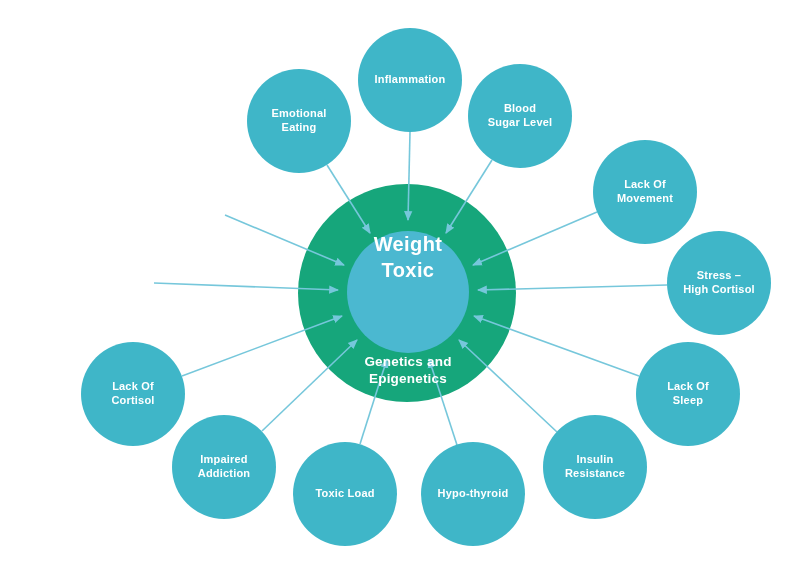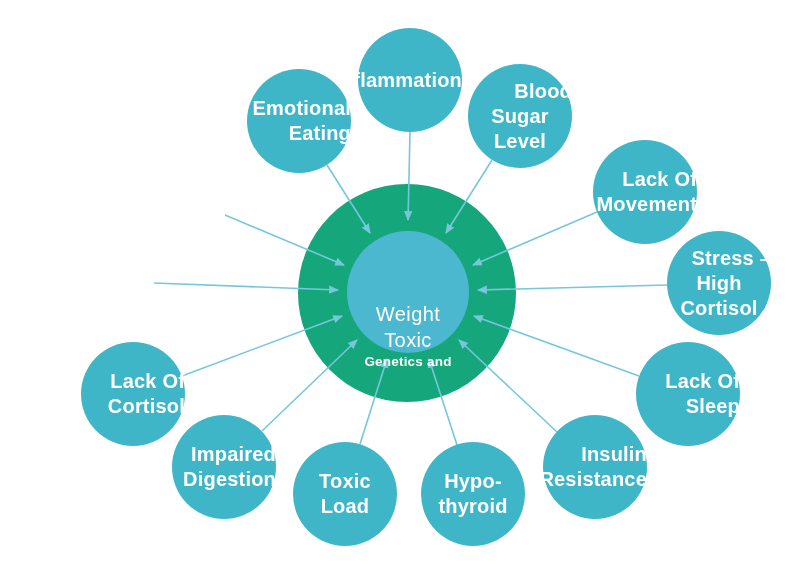--- a/index.html
+++ b/index.html
@@ -45,24 +45,24 @@
   .hub {
     position: absolute;
     left: 347px; top: 231px;
     width: 122px; height: 122px;
     border-radius: 50%;
     background: var(--hub);
     z-index: 1;
     display: flex;
     flex-direction: column;
     align-items: center;
-    justify-content: flex-end;
+    justify-content: flex-start;
     color: var(--label-text);
     font-size: 20px;
-    font-weight: 400;
+    font-weight: 700;
     line-height: 1.3;
     letter-spacing: 0.4px;
     text-align: center;
   }
   .ring-label {
     position: absolute;
     left: 308px; top: 354px;
     width: 200px;
     z-index: 3;
     color: var(--label-text);
@@ -73,24 +73,24 @@
     text-align: center;
   }
   .node {
     position: absolute;
     width: 104px; height: 104px;
     border-radius: 50%;
     background: var(--node);
     z-index: 3;
     display: flex;
     flex-direction: column;
-    align-items: flex-end;
+    align-items: center;
     justify-content: center;
     color: var(--label-text);
-    font-size: 20px;
+    font-size: 11px;
     font-weight: 600;
     line-height: 1.25;
     letter-spacing: 0.2px;
     text-align: center;
   }
   .node span, .hub span, .ring-label span { display: block; }
 </style>
 </head>
 <body>
 
@@ -98,20 +98,21 @@
 
   <div class="ring"></div>
 
   <div class="hub">
     <span>Weight</span>
     <span>Toxic</span>
   </div>
 
   <div class="ring-label">
     <span>Genetics and</span>
+    <span>Epigenetics</span>
   </div>
 
   <svg class="lines-layer" viewBox="0 0 800 581" xmlns="http://www.w3.org/2000/svg">
     <defs>
       <marker id="arr" viewBox="0 0 10 10" refX="8.5" refY="5" markerWidth="6.5" markerHeight="6.5" orient="auto-start-reverse">
         <path class="arrowhead-path" d="M0,1 L9.5,5 L0,9 z"></path>
       </marker>
     </defs>
     <line class="connector" x1="410" y1="132" x2="408" y2="220" marker-end="url(#arr)"></line>
     <line class="connector" x1="492" y1="160" x2="446" y2="233" marker-end="url(#arr)"></line>
@@ -155,21 +156,21 @@
   <div class="node" style="left:421px; top:442px;">
     <span>Hypo-thyroid</span>
     <span></span>
   </div>
   <div class="node" style="left:293px; top:442px;">
     <span>Toxic Load</span>
     <span></span>
   </div>
   <div class="node" style="left:172px; top:415px;">
     <span>Impaired</span>
-    <span>Digestion</span>
+    <span>Addiction</span>
   </div>
   <div class="node" style="left:81px; top:342px;">
     <span>Lack Of</span>
     <span>Cortisol</span>
   </div>
   <div class="node" style="left:247px; top:69px;">
     <span>Emotional</span>
     <span>Eating</span>
   </div>
 

